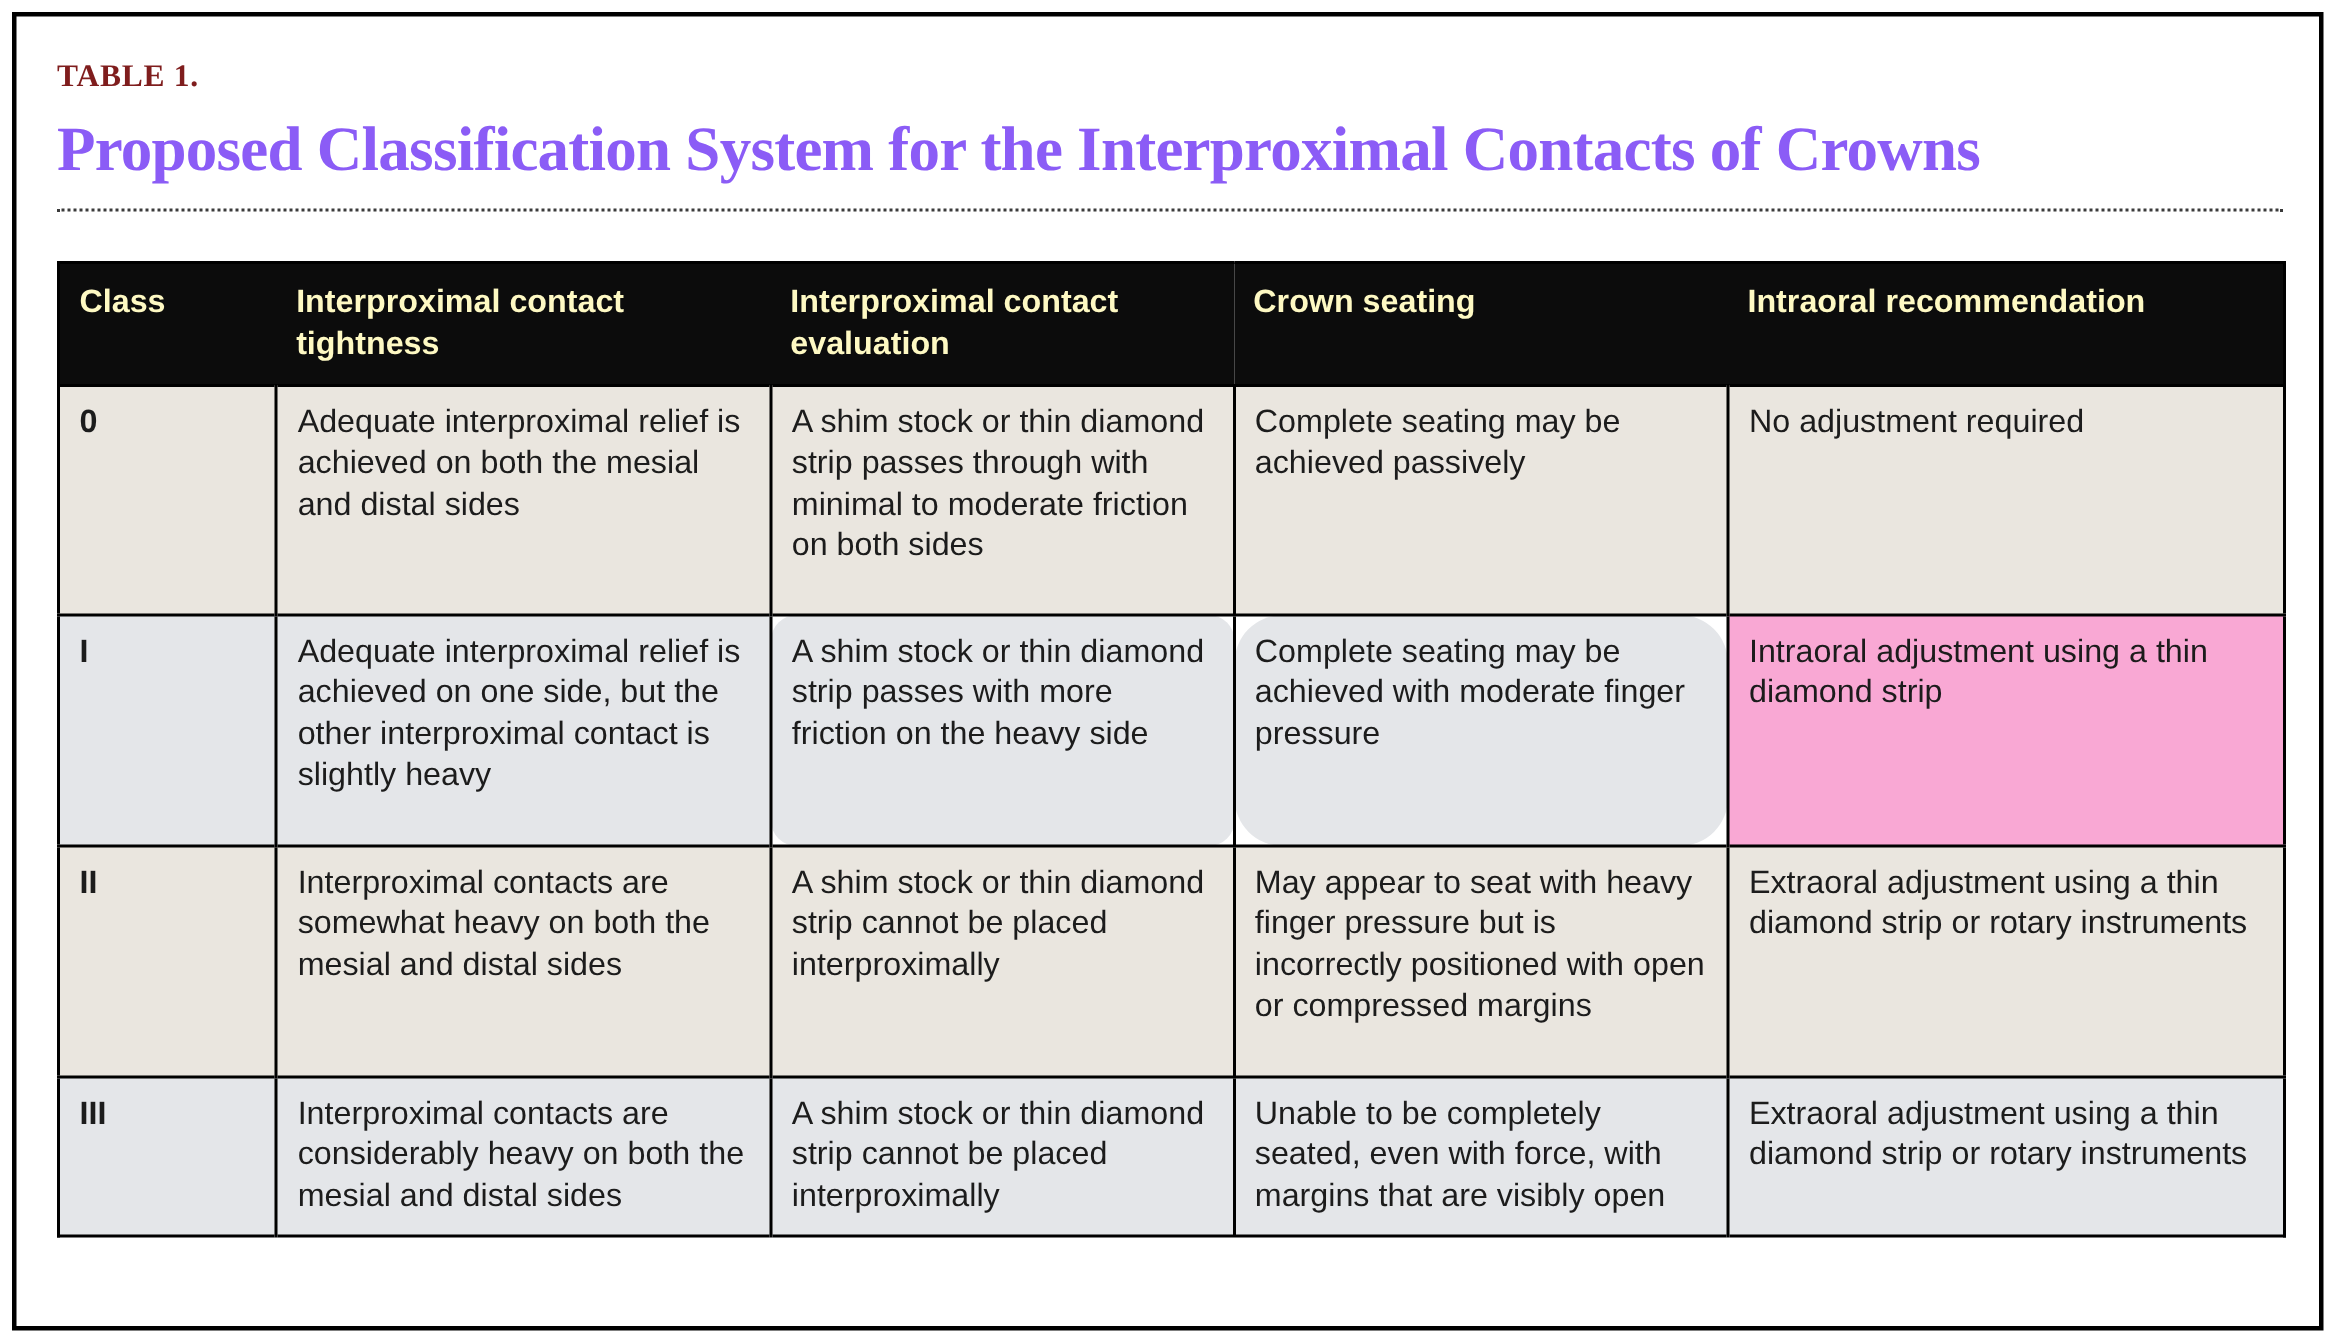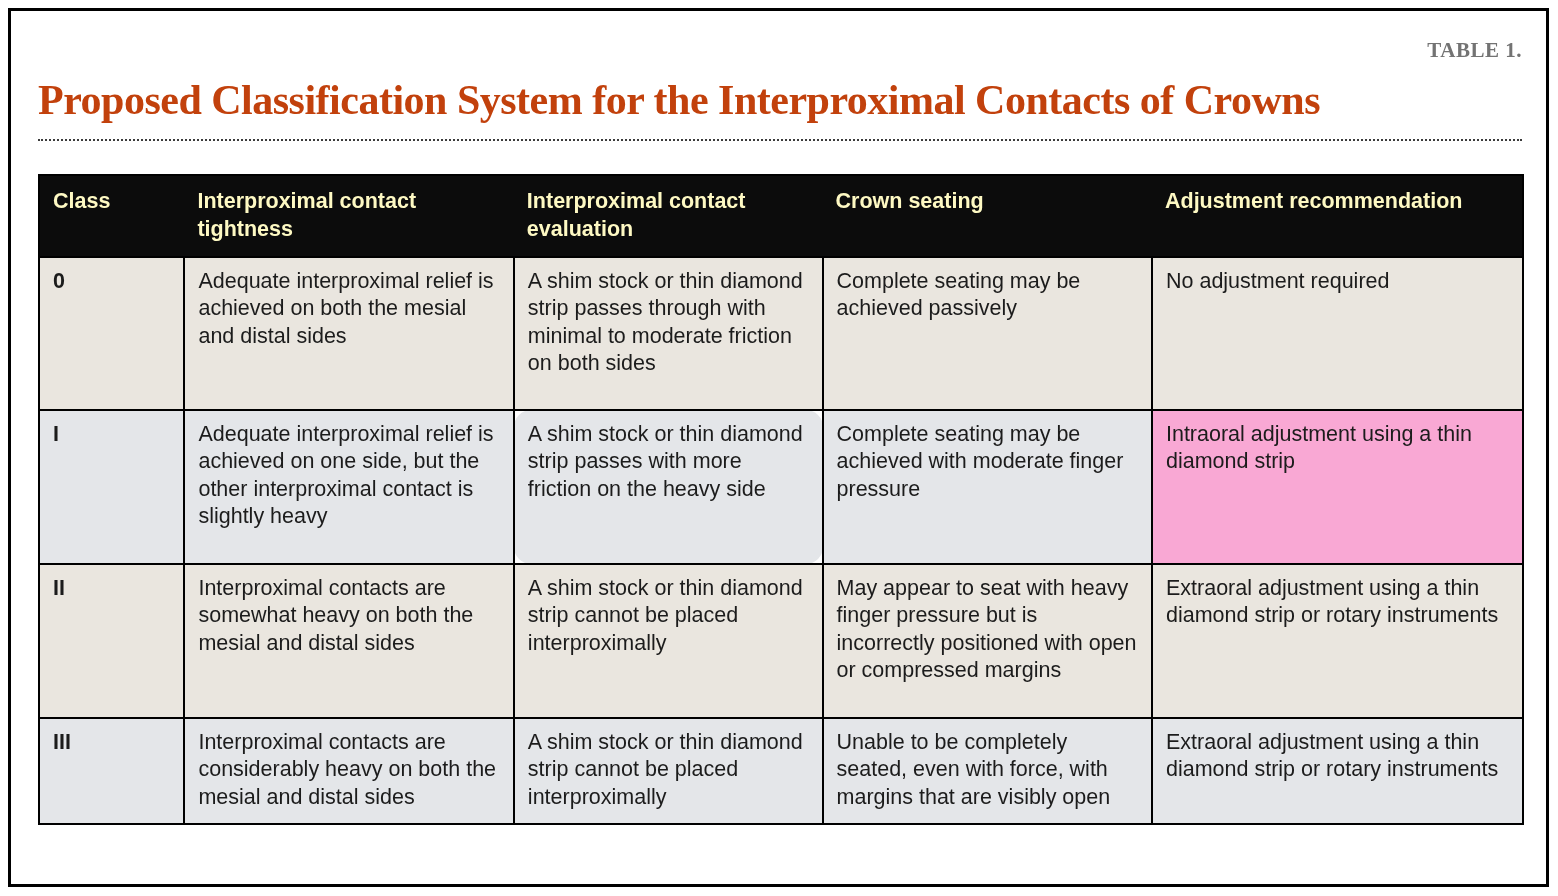--- a/index.html
+++ b/index.html
@@ -25,21 +25,21 @@
     font-size: 21px;
     letter-spacing: 0.5px;
     margin-bottom: 16px;
   }
   .title {
     font-family: "Liberation Serif", serif;
     font-weight: 700;
     font-size: 42px;
     line-height: 1.04;
     letter-spacing: -0.5px;
-    color: #c2410c;
+    color: #8b5cf6;
   }
   .dotted-rule {
     margin-top: 16px;
     border-bottom: 2px dotted #3b3b3b;
     height: 0;
   }
   table.class-table {
     margin-top: 33px;
     width: 1486px;
     border-collapse: collapse;
@@ -77,56 +77,56 @@
   tr.h-2   { height: 154px; }
   tr.h-3   { height: 92px; }
 </style>
 </head>
 <body>
 
 <div class="frame"></div>
 
 <div class="content">
 
-  <div class="eyebrow" style="color: #737373; text-align: right;">TABLE 1.</div>
+  <div class="eyebrow" style="color: #7f1d1d;">TABLE 1.</div>
 
   <h1 class="title">Proposed Classification System for the Interproximal Contacts of Crowns</h1>
 
   <div class="dotted-rule"></div>
 
   <table class="class-table">
     <colgroup>
       <col class="c-class">
         <col class="c-tight">
         <col class="c-eval">
         <col class="c-seat">
         <col class="c-adj">
     </colgroup>
     <thead>
       <tr class="header-row">
         <th style="background: rgb(12, 12, 12);">Class</th>
         <th style="background: rgb(12, 12, 12);">Interproximal contact tightness</th>
         <th style="background: rgb(12, 12, 12);">Interproximal contact evaluation</th>
         <th style="background: rgb(12, 12, 12);">Crown seating</th>
-        <th style="background: rgb(12, 12, 12);">Adjustment recommendation</th>
+        <th style="background: rgb(12, 12, 12);">Intraoral recommendation</th>
       </tr>
     </thead>
     <tbody>
       <tr class="row-cream h-0">
         <td style="background: rgb(234, 230, 223);">0</td>
         <td style="background: rgb(234, 230, 223); margin-left: 48px;">Adequate interproximal relief is achieved on both the mesial and distal sides</td>
         <td style="background: rgb(234, 230, 223);">A shim stock or thin diamond strip passes through with minimal to moderate friction on both sides</td>
         <td style="background: rgb(234, 230, 223);">Complete seating may be achieved passively</td>
         <td style="background: rgb(234, 230, 223);">No adjustment required</td>
       </tr>
       <tr class="row-gray h-1">
         <td style="background: rgb(228, 230, 233);">I</td>
         <td style="background: rgb(228, 230, 233);">Adequate interproximal relief is achieved on one side, but the other interproximal contact is slightly heavy</td>
         <td style="background: rgb(228, 230, 233); border-radius: 17px;">A shim stock or thin diamond strip passes with more friction on the heavy side</td>
-        <td style="background: rgb(228, 230, 233);">Complete seating may be achieved with moderate finger pressure</td>
+        <td style="background: rgb(228, 230, 233); border-radius: 32px;">Complete seating may be achieved with moderate finger pressure</td>
         <td style="background: #f9a8d4;">Intraoral adjustment using a thin diamond strip</td>
       </tr>
       <tr class="row-cream h-2">
         <td style="background: rgb(234, 230, 223);">II</td>
         <td style="background: rgb(234, 230, 223);">Interproximal contacts are somewhat heavy on both the mesial and distal sides</td>
         <td style="background: rgb(234, 230, 223);">A shim stock or thin diamond strip cannot be placed interproximally</td>
         <td style="background: rgb(234, 230, 223);">May appear to seat with heavy finger pressure but is incorrectly positioned with open or compressed margins</td>
         <td style="background: rgb(234, 230, 223);">Extraoral adjustment using a thin diamond strip or rotary instruments</td>
       </tr>
       <tr class="row-gray h-3">

